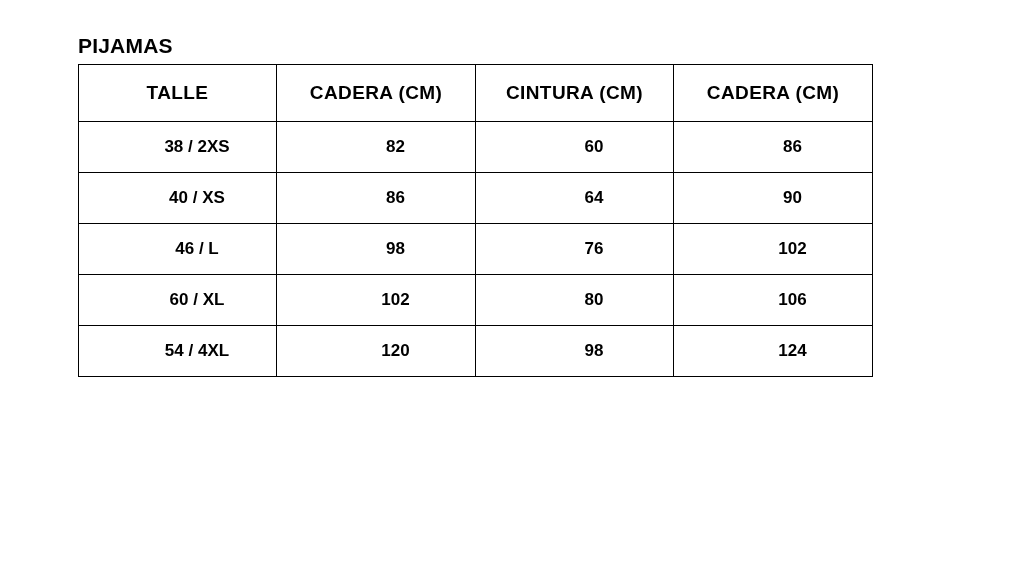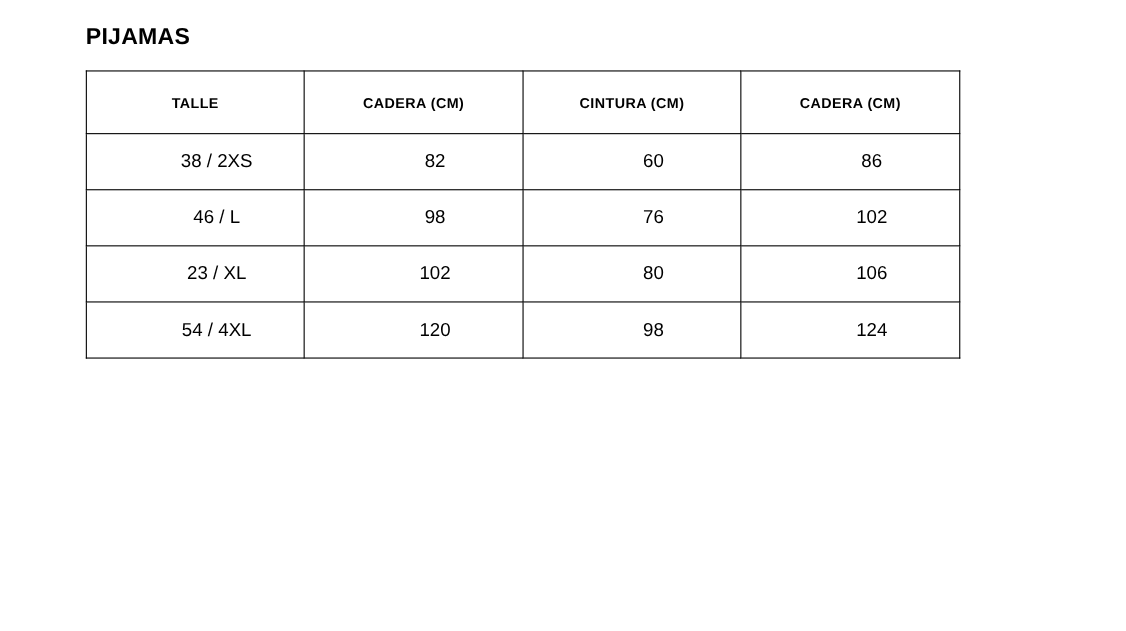--- a/index.html
+++ b/index.html
@@ -16,21 +16,21 @@
   }
   .page {
     position: relative;
     width: 1024px;
     height: 574px;
     box-sizing: border-box;
   }
   .title {
     position: absolute;
     left: 78px;
-    top: 22px;
+    top: 34px;
     font-size: 21px;
     font-weight: bold;
     letter-spacing: 0.2px;
     color: #000000;
   }
   .table-wrap {
     position: absolute;
     left: 78px;
     top: 64px;
     width: 794px;
@@ -42,28 +42,28 @@
   }
   table.size-table th,
   table.size-table td {
     border: 1.5px solid #000000;
     text-align: center;
     vertical-align: middle;
     color: #000000;
   }
   table.size-table th {
     height: 54px;
-    font-size: 13px;
+    font-size: 19px;
     font-weight: bold;
     letter-spacing: 0.4px;
   }
   table.size-table td {
     height: 48px;
     font-size: 17px;
-    font-weight: normal;
+    font-weight: bold;
     padding-left: 40px;
   }
   table.size-table col.c0 { width: 198px; }
   table.size-table col.c1 { width: 199px; }
   table.size-table col.c2 { width: 198px; }
   table.size-table col.c3 { width: 199px; }
 </style>
 </head>
 <body>
 
@@ -88,27 +88,33 @@
         </tr>
       </thead>
       <tbody>
         <tr>
           <td>38 / 2XS</td>
           <td>82</td>
           <td>60</td>
           <td>86</td>
         </tr>
         <tr>
+          <td>40 / XS</td>
+          <td>86</td>
+          <td>64</td>
+          <td>90</td>
+        </tr>
+        <tr>
           <td>46 / L</td>
           <td>98</td>
           <td>76</td>
           <td>102</td>
         </tr>
         <tr>
-          <td>23 / XL</td>
+          <td>60 / XL</td>
           <td>102</td>
           <td>80</td>
           <td>106</td>
         </tr>
         <tr>
           <td>54 / 4XL</td>
           <td>120</td>
           <td>98</td>
           <td>124</td>
         </tr>

